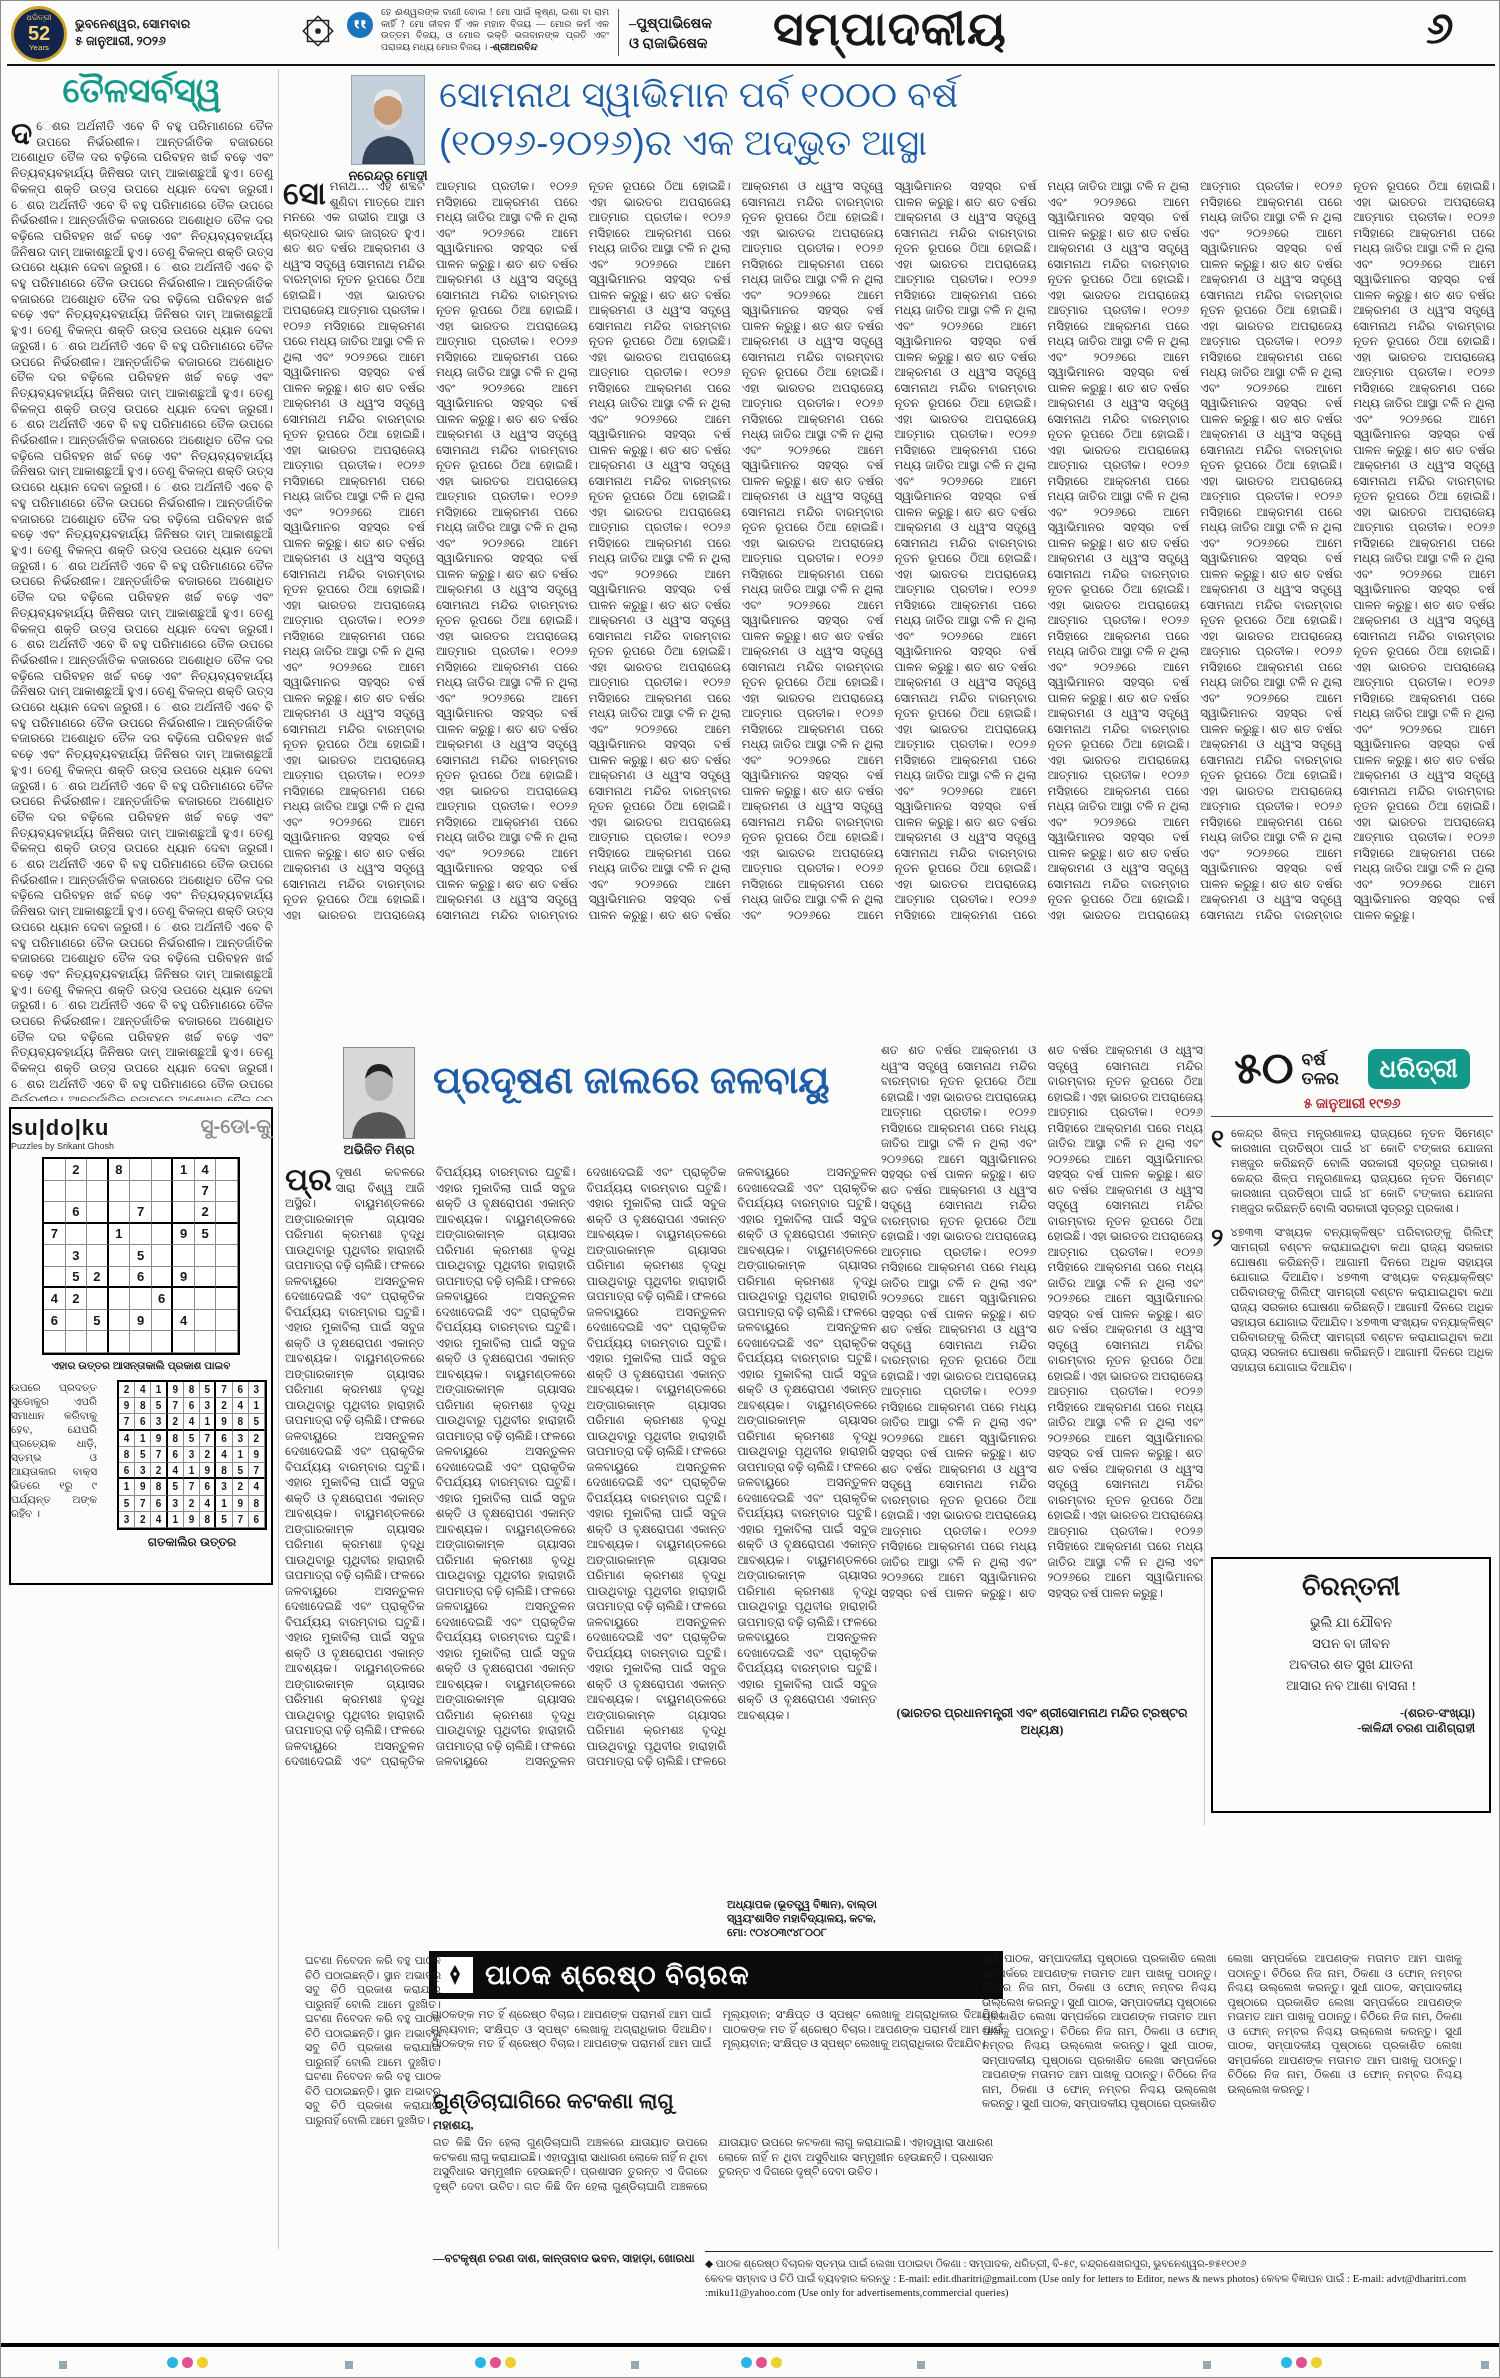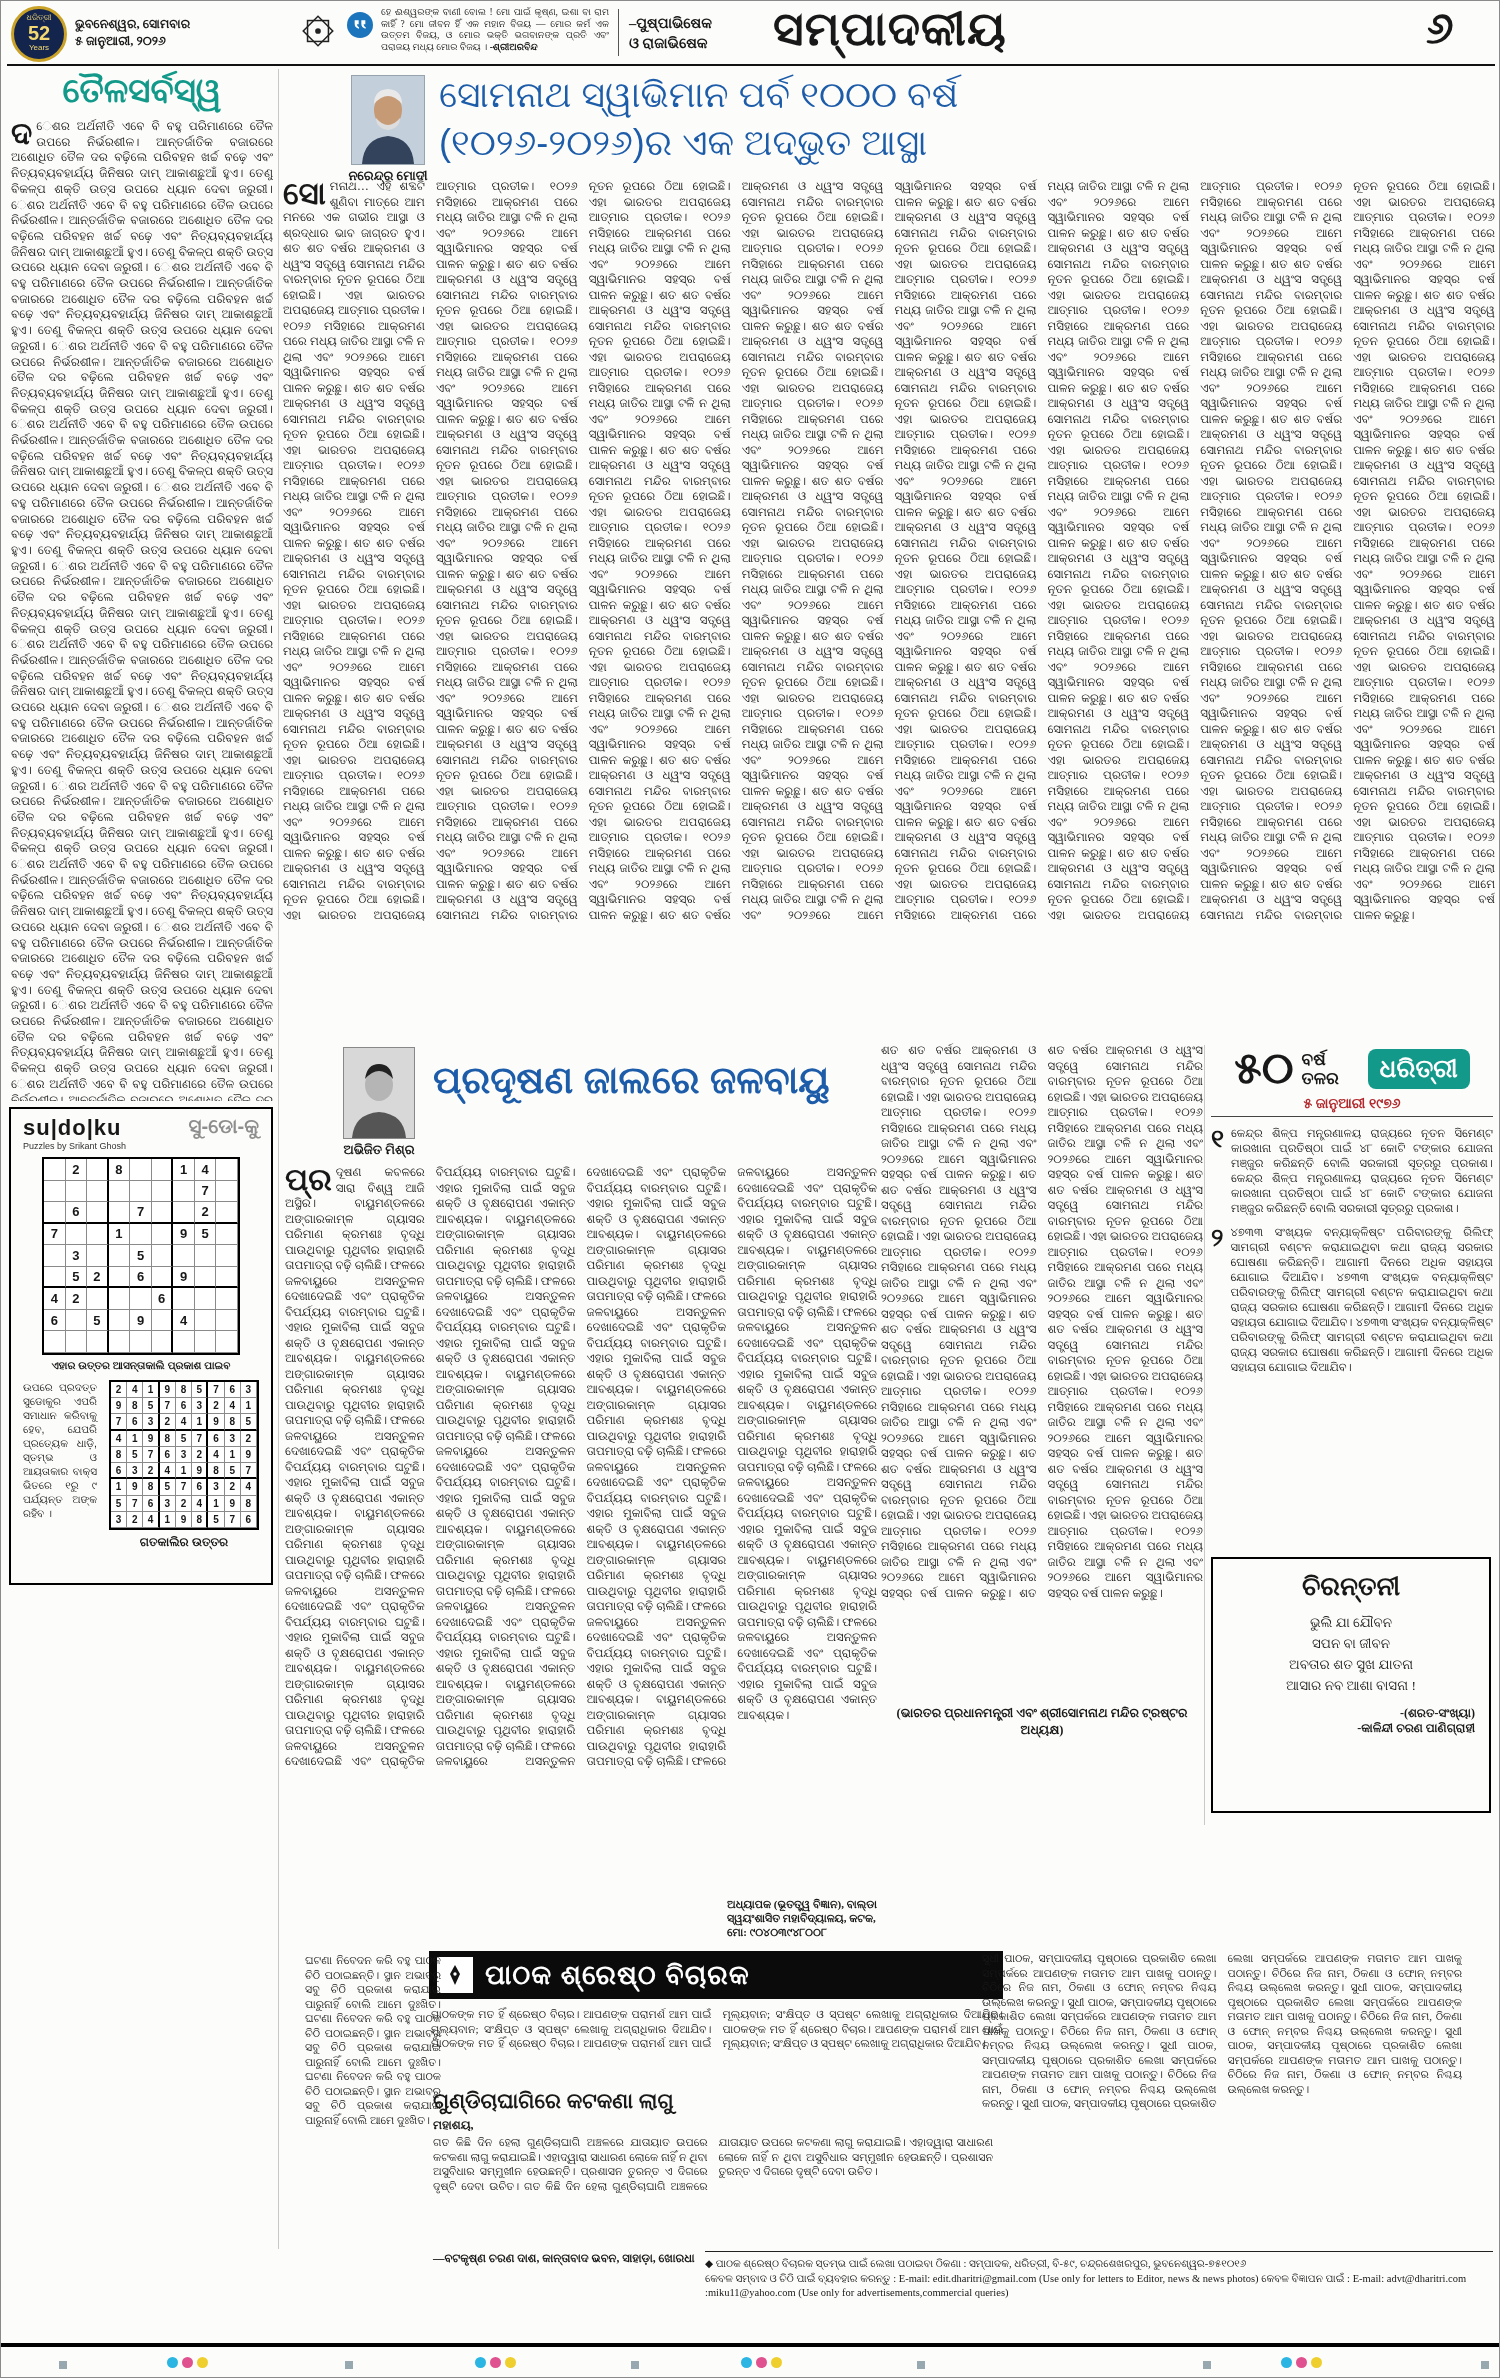--- a/index.html
+++ b/index.html
@@ -57,35 +57,35 @@
   .p-photo-cap { position:absolute; left:330px; top:1141px; width:96px; text-align:center;
                  font-size:13px; font-weight:bold; }
   .p-title { position:absolute; left:432px; top:1058px; width:480px; font-size:38px; font-weight:800;
              color:var(--blue,#1d5ca9); font-family:"Liberation Sans",sans-serif; }
   .p-body { left:284px; top:1164px; width:592px; height:776px; column-count:4; }
   .p-credit { position:absolute; left:724px; top:1894px; width:152px; font-size:11px; font-weight:bold;
               line-height:14px; background:#fcfcfa; padding:2px 0 0 2px; }
 
   
   .sudoku { position:absolute; left:8px; top:1106px; width:264px; height:478px;
-            border:2px solid #000; padding:6px 12px; font-family:"Liberation Sans",sans-serif; }
+            border:2px solid #000; padding:6px 0; font-family:"Liberation Sans",sans-serif; }
   .sud-head { display:flex; justify-content:space-between; align-items:flex-start; }
   .sud-logo { font-size:22px; font-weight:800; letter-spacing:1px; }
   .sud-sub { font-size:9px; color:#333; }
   .sud-odia { font-size:20px; font-weight:800; color:#8e8e8e; }
   .sgrid { display:grid; grid-template-columns:repeat(9,1fr); grid-template-rows:repeat(9,1fr);
            width:198px; height:198px; border:2px solid #000; margin:6px auto 4px auto; background:#fff; }
   .sgrid .cell { border-right:1px solid #8a8a8a; border-bottom:1px solid #8a8a8a;
                  display:flex; align-items:center; justify-content:center; font-weight:bold; font-size:13px; }
   .sgrid .cell.br { border-right:2px solid #000; }
   .sgrid .cell.bb { border-bottom:2px solid #000; }
   .sgrid.small { width:150px; height:150px; margin:0; }
   .sgrid.small .cell { font-size:10px; }
   .sud-note { text-align:center; font-size:10.5px; margin:2px 0 8px 0; font-weight:bold; }
-  .sud-bottom { display:flex; gap:12px; }
+  .sud-bottom { display:flex; gap:20px; }
   .sud-instr { width:86px; font-size:10.5px; line-height:14px; text-align:justify; }
   .sud-ans { text-align:center; font-size:12px; font-weight:bold; margin-top:5px; }
 
   
   .fifty { position:absolute; left:1210px; top:1046px; width:282px; }
   .fifty-head { display:flex; align-items:center; justify-content:center; gap:8px; }
   .f50 { font-size:44px; font-weight:800; line-height:44px; }
   .flabel { font-size:17px; font-weight:bold; width:58px; line-height:19px; }
   .fbrand { background:var(--teal,#12998a); color:#fff; font-size:25px; font-weight:800;
             padding:5px 12px; border-radius:8px; font-family:"Liberation Sans",sans-serif; }

